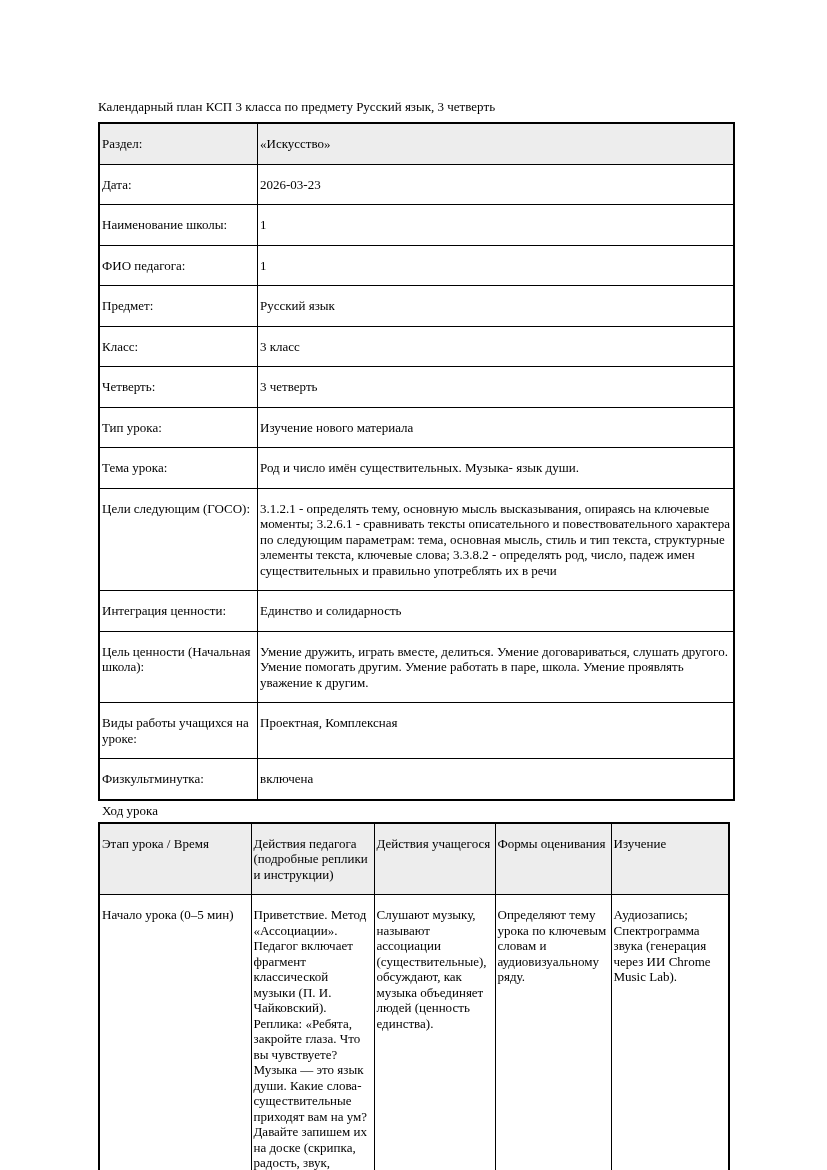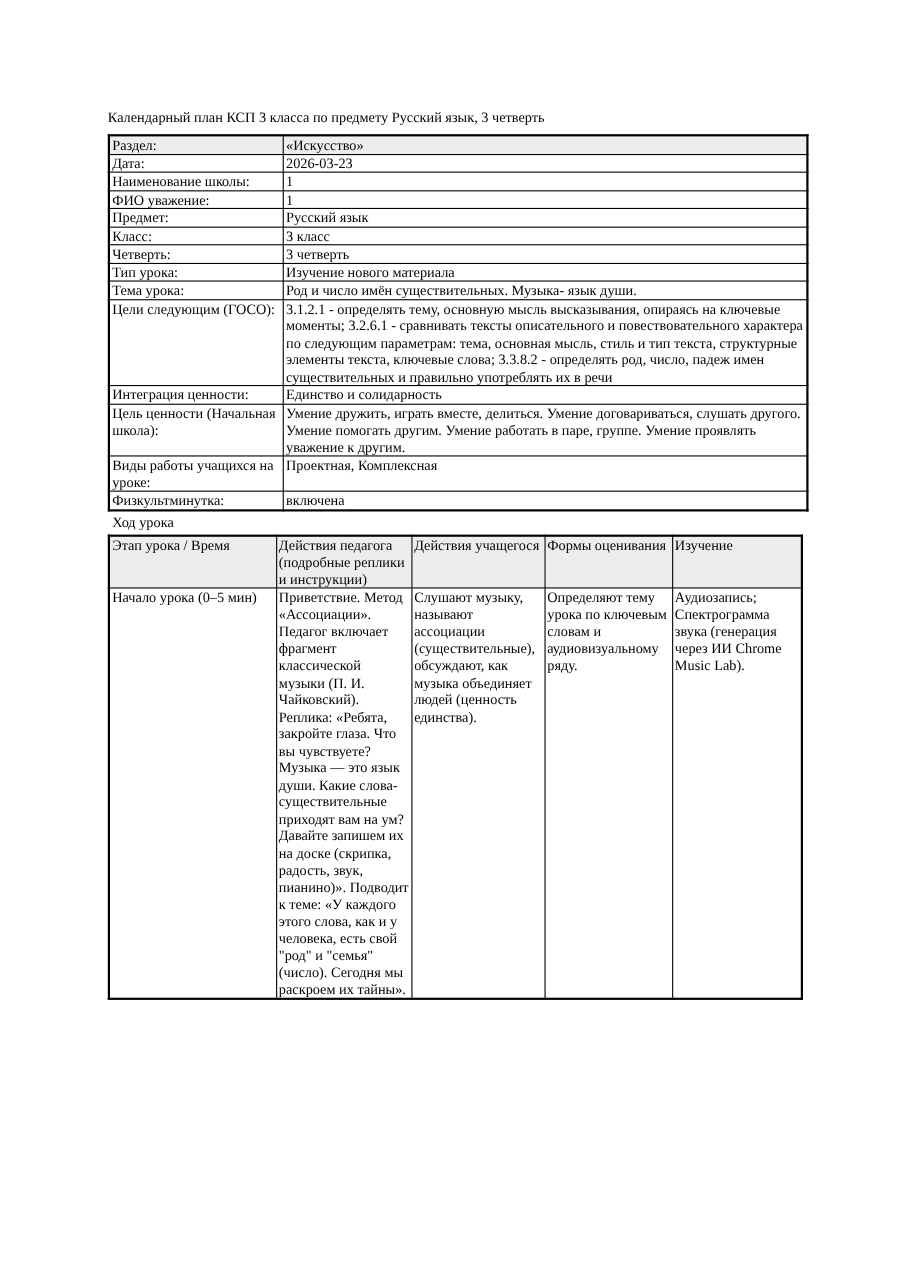--- a/index.html
+++ b/index.html
@@ -27,21 +27,21 @@
     white-space: nowrap;
   }
   table {
     border-collapse: collapse;
     table-layout: fixed;
     width: 630px;
     border: 2px solid var(--border, #000000);
   }
   td, th {
     border: 1px solid var(--border, #000000);
-    padding: 0 2px;
+    padding: 12px 2px;
     vertical-align: top;
     font-size: 13px;
     line-height: 15.5px;
     font-weight: normal;
     text-align: left;
     overflow: hidden;
     word-wrap: break-word;
     margin-left: 45px;
   }
   .info-table .label { width: 153px; }
@@ -69,21 +69,21 @@
       </tr>
       <tr>
         <td class="label">Дата:</td>
         <td class="value">2026-03-23</td>
       </tr>
       <tr>
         <td class="label">Наименование школы:</td>
         <td class="value">1</td>
       </tr>
       <tr>
-        <td class="label">ФИО уважение:</td>
+        <td class="label">ФИО педагога:</td>
         <td class="value">1</td>
       </tr>
       <tr>
         <td class="label">Предмет:</td>
         <td class="value">Русский язык</td>
       </tr>
       <tr>
         <td class="label">Класс:</td>
         <td class="value">3 класс</td>
       </tr>
@@ -102,21 +102,21 @@
       <tr>
         <td class="label">Цели следующим (ГОСО):</td>
         <td class="value">3.1.2.1 - определять тему, основную мысль высказывания, опираясь на ключевые моменты; 3.2.6.1 - сравнивать тексты описательного и повествовательного характера по следующим параметрам: тема, основная мысль, стиль и тип текста, структурные элементы текста, ключевые слова; 3.3.8.2 - определять род, число, падеж имен существительных и правильно употреблять их в речи</td>
       </tr>
       <tr>
         <td class="label">Интеграция ценности:</td>
         <td class="value">Единство и солидарность</td>
       </tr>
       <tr>
         <td class="label">Цель ценности (Начальная школа):</td>
-        <td class="value">Умение дружить, играть вместе, делиться. Умение договариваться, слушать другого. Умение помогать другим. Умение работать в паре, группе. Умение проявлять уважение к другим.</td>
+        <td class="value">Умение дружить, играть вместе, делиться. Умение договариваться, слушать другого. Умение помогать другим. Умение работать в паре, школа. Умение проявлять уважение к другим.</td>
       </tr>
       <tr>
         <td class="label">Виды работы учащихся на уроке:</td>
         <td class="value">Проектная, Комплексная</td>
       </tr>
       <tr>
         <td class="label">Физкультминутка:</td>
         <td class="value">включена</td>
       </tr>
     </tbody>

